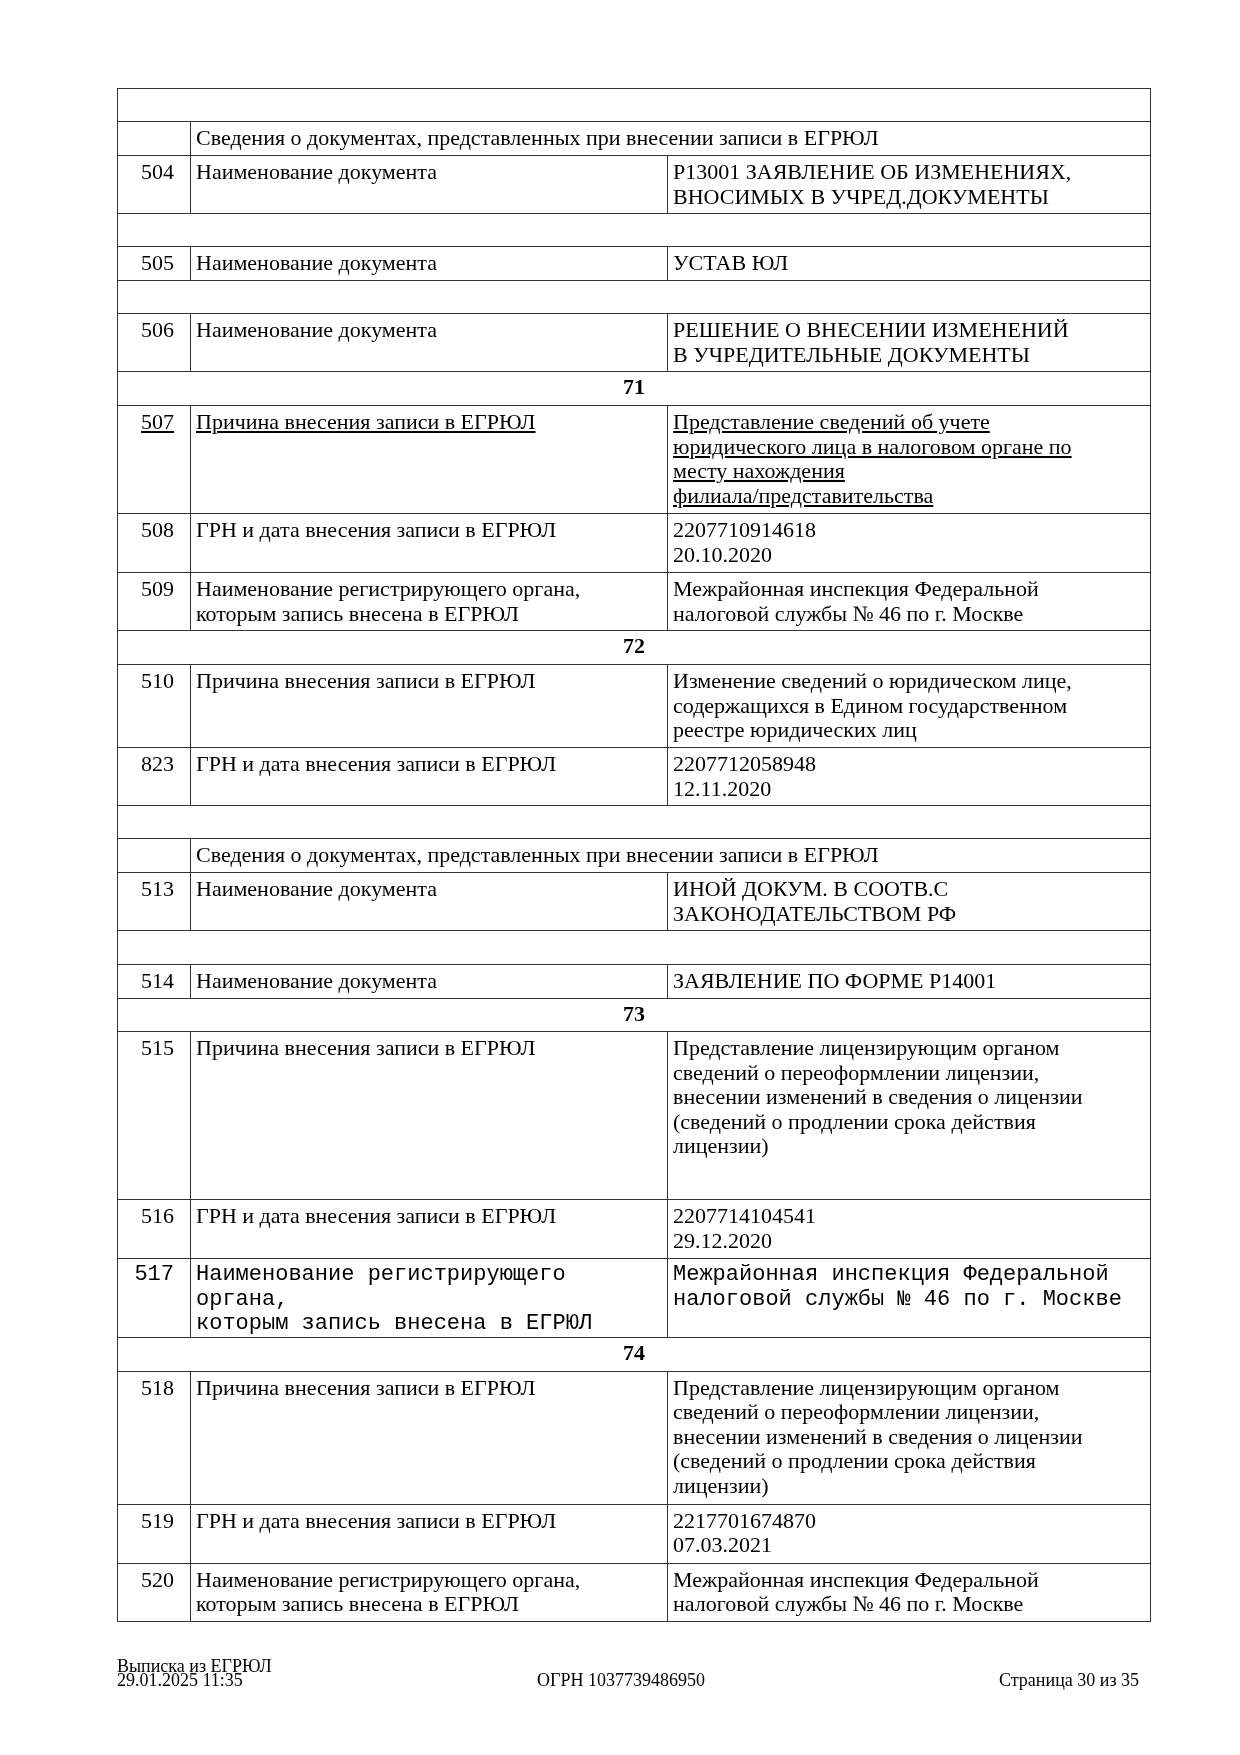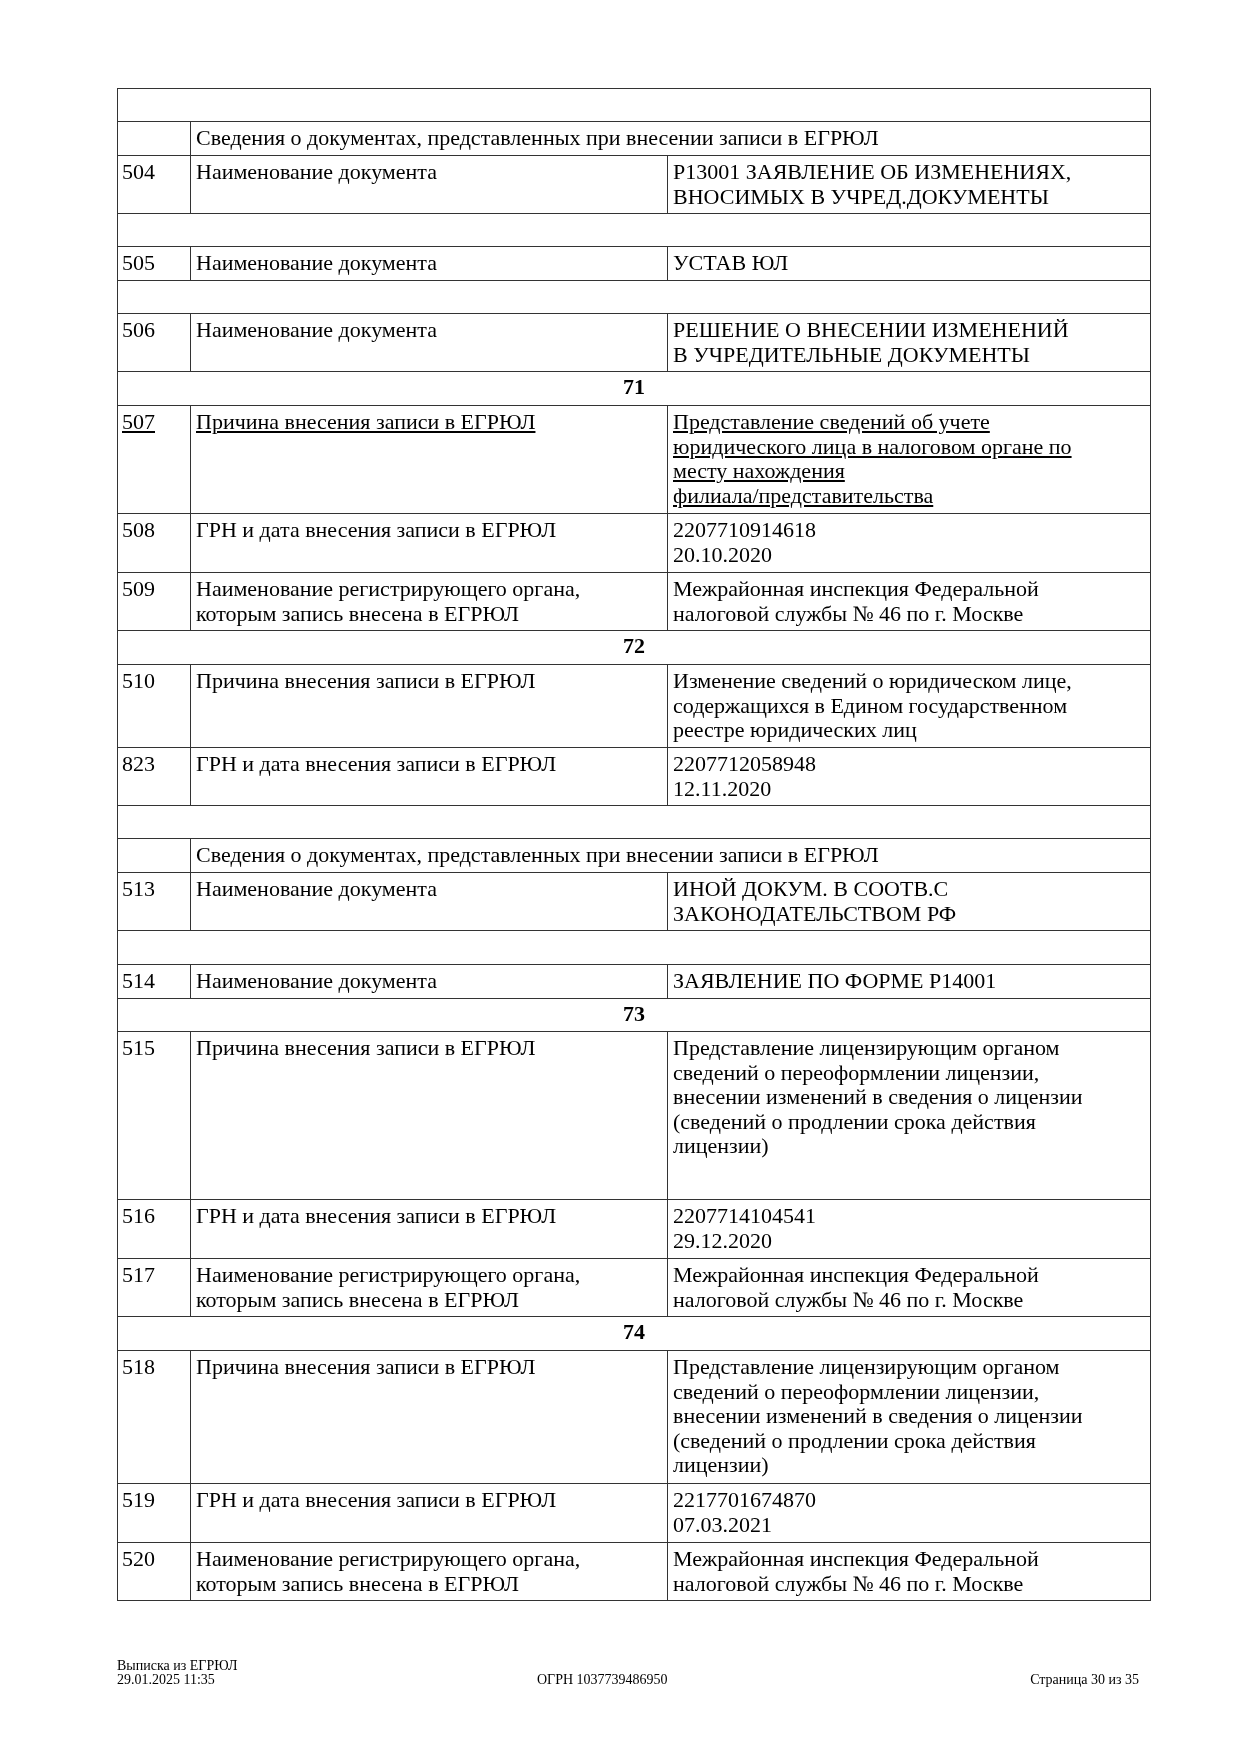--- a/index.html
+++ b/index.html
@@ -5,26 +5,26 @@
   html, body { margin: 0; padding: 0; background: #ffffff; }
   body { width: 1240px; height: 1755px; position: relative; overflow: hidden;
          font-family: "Liberation Serif", "DejaVu Serif", serif; color: #000; }
   #doc-table { position: absolute; left: 117px; top: 88px; width: 1034px;
                border-collapse: collapse; table-layout: fixed; }
   #doc-table td { border: 1.3px solid #333; padding: 0 4px; vertical-align: top;
                   font-size: 22px; line-height: 24.5px; }
   col.c-num { width: 73px; }
   col.c-label { width: 477px; }
   col.c-value { width: auto; }
-  td.num { padding-right: 16px !important; padding-top: 4px !important; }
+  td.num { text-align: right; padding-right: 16px !important; padding-top: 4px !important; }
   td.lbl, td.val { padding-top: 4px !important; padding-left: 5px !important; white-space: pre-line; }
   td.section { text-align: center; font-weight: bold; padding-top: 3px !important; }
   td.subhead { padding-left: 5px !important; padding-top: 4px !important; }
   #footer { position: absolute; left: 117px; top: 1659px; width: 1034px; height: 40px;
-            font-size: 14px; line-height: 14px; }
+            font-size: 18px; line-height: 14px; }
   #footer .f-left { position: absolute; left: 0; top: 0; }
   #footer .f-center { position: absolute; left: 420px; top: 14px; }
   #footer .f-right { position: absolute; right: 12px; top: 14px; }
 </style>
 </head>
 <body>
 
 <table id="doc-table">
   <colgroup>
       <col class="c-num">
@@ -134,21 +134,21 @@
 внесении изменений в сведения о лицензии
 (сведений о продлении срока действия
 лицензии)</td>
       </tr>
       <tr style="height: 59px;">
         <td class="num">516</td>
         <td class="lbl">ГРН и дата внесения записи в ЕГРЮЛ</td>
         <td class="val">2207714104541
 29.12.2020</td>
       </tr>
-      <tr style="height: 58px;">
+      <tr style="height: 58px; font-family: Liberation Mono, monospace;">
         <td class="num">517</td>
         <td class="lbl">Наименование регистрирующего органа,
 которым запись внесена в ЕГРЮЛ</td>
         <td class="val">Межрайонная инспекция Федеральной
 налоговой службы № 46 по г. Москве</td>
       </tr>
       <tr style="height: 34px;">
         <td colspan="3" class="section">74</td>
       </tr>
       <tr style="height: 133px;">

